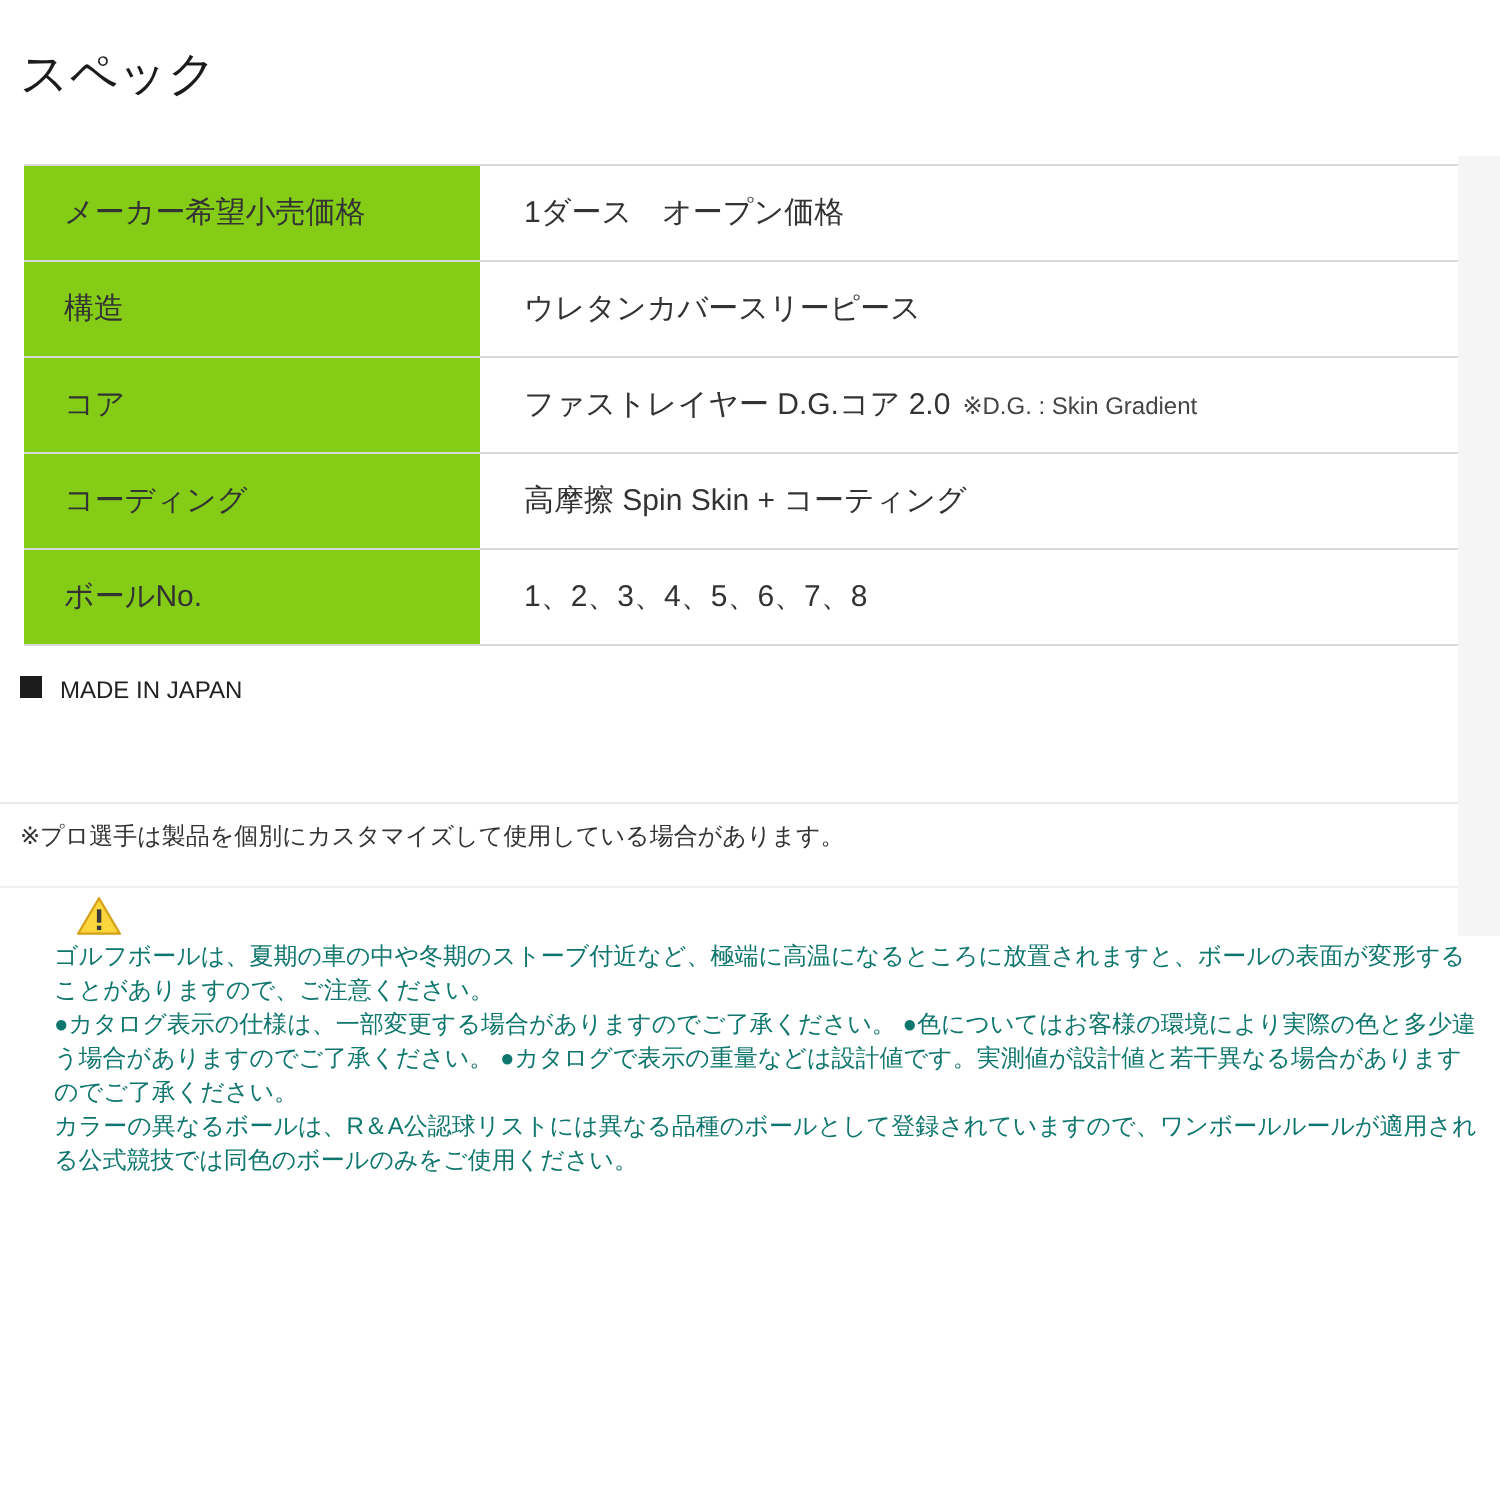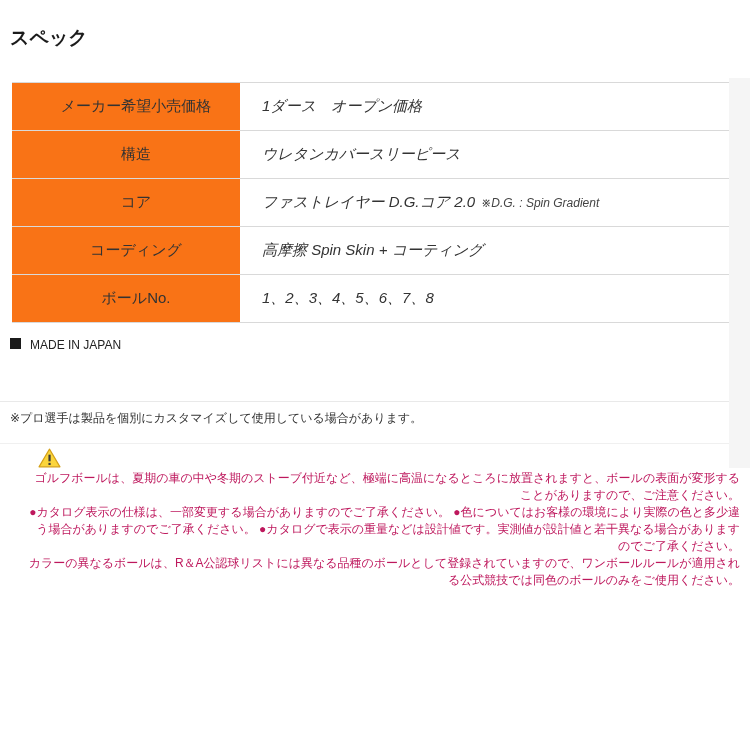--- a/index.html
+++ b/index.html
@@ -6,58 +6,57 @@
   html, body {
     width: 750px; height: 750px;
     background: #ffffff;
     font-family: "Liberation Sans", "DejaVu Sans", sans-serif;
     color: #333333;
     overflow: hidden;
     position: relative;
   }
   .page-title {
     margin: 27px 0 0 10px;
-    font-size: 19px;
+    font-size: 24px;
     line-height: 22px;
-    font-weight: bold;
+    font-weight: normal;
     color: #1b1b1b;
   }
   .right-gutter {
     position: absolute;
     top: 78px; right: 0;
     width: 21px; height: 390px;
     background: #f5f5f5;
   }
   table.spec {
     margin: 33px 0 0 12px;
     width: 717px;
     border-collapse: collapse;
     border-top: 1px solid #d9d9d9;
   }
   table.spec tr {
     height: 48px;
     border-bottom: 1px solid #d9d9d9;
   }
   table.spec th {
     width: 228px;
-    background: #f97316;
+    background: #84cc16;
     font-weight: normal;
-    text-align: center;
+    text-align: left;
     padding-left: 20px;
     font-size: 15px;
     color: #333;
     vertical-align: middle;
   }
   table.spec td {
     background: #ffffff;
     padding-left: 22px;
     font-size: 15px;
     color: #333;
     vertical-align: middle;
-    font-style: italic;
   }
   table.spec td .cell-note {
     font-size: 12px;
     color: #444;
     margin-left: 6px;
   }
   .made-in {
     margin: 13px 0 0 10px;
     font-size: 12px;
     line-height: 18px;
@@ -86,22 +85,21 @@
     color: #333;
   }
   .warn-icon-wrap {
     margin: 4px 0 0 38px;
     height: 20px;
   }
   .caution-block {
     margin: 2px 10px 0 27px;
     font-size: 12px;
     line-height: 17px;
-    color: #be185d;
-    text-align: right;
+    color: #0f766e;
   }
 </style>
 </head>
 <body>
 
 <div class="right-gutter"></div>
 
 <h1 class="page-title">スペック</h1>
 
 <table class="spec">
@@ -109,21 +107,21 @@
     <tr>
       <th>メーカー希望小売価格</th>
       <td><span>1ダース　オープン価格</span></td>
     </tr>
     <tr>
       <th>構造</th>
       <td><span>ウレタンカバースリーピース</span></td>
     </tr>
     <tr>
       <th>コア</th>
-      <td><span>ファストレイヤー D.G.コア 2.0</span><span class="cell-note">※D.G. : Spin Gradient</span></td>
+      <td><span>ファストレイヤー D.G.コア 2.0</span><span class="cell-note">※D.G. : Skin Gradient</span></td>
     </tr>
     <tr>
       <th>コーディング</th>
       <td><span>高摩擦 Spin Skin + コーティング</span></td>
     </tr>
     <tr>
       <th>ボールNo.</th>
       <td><span>1、2、3、4、5、6、7、8</span></td>
     </tr>
   </tbody>

